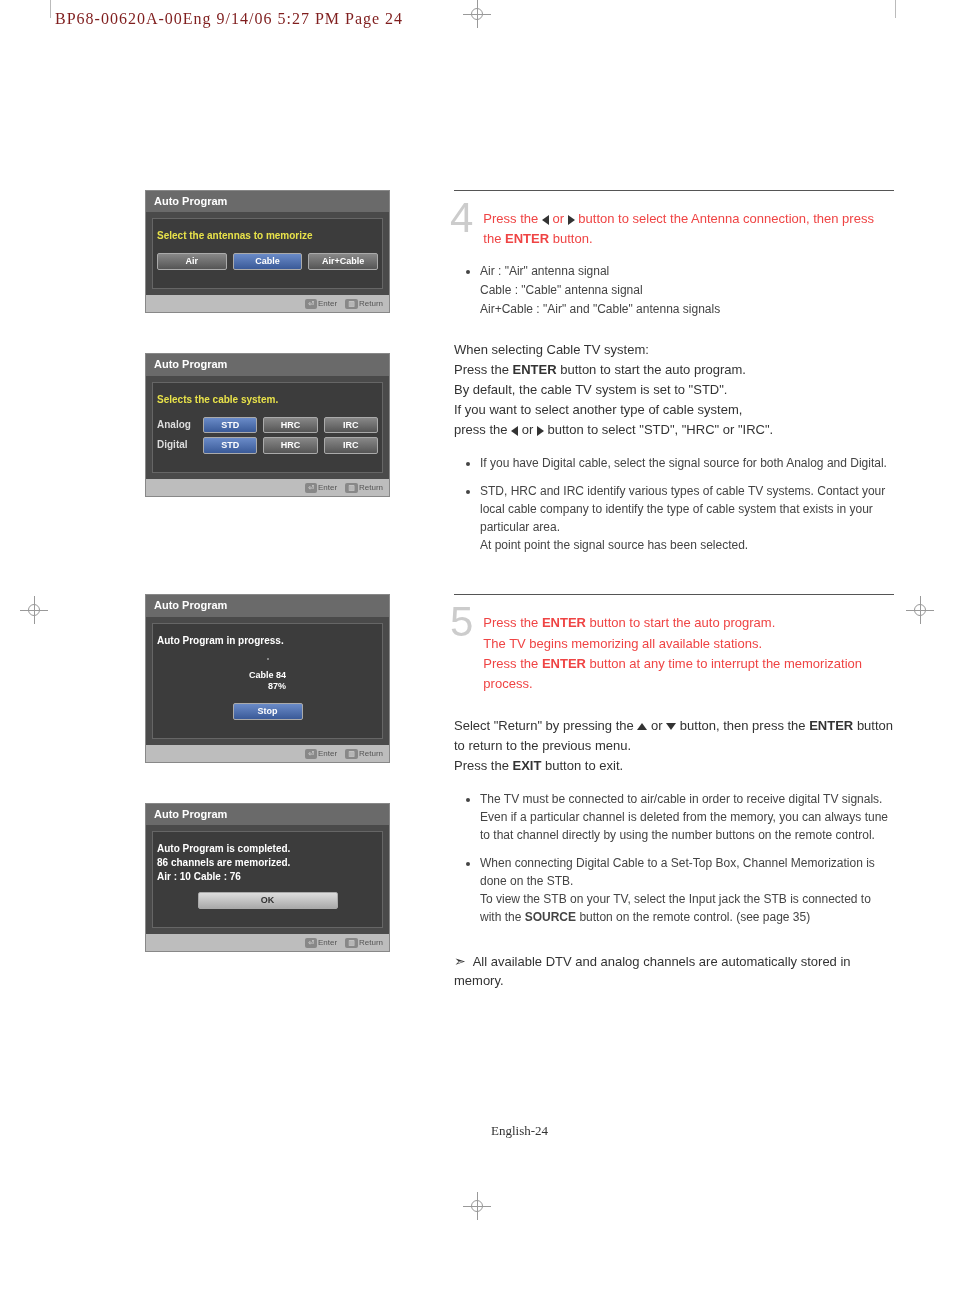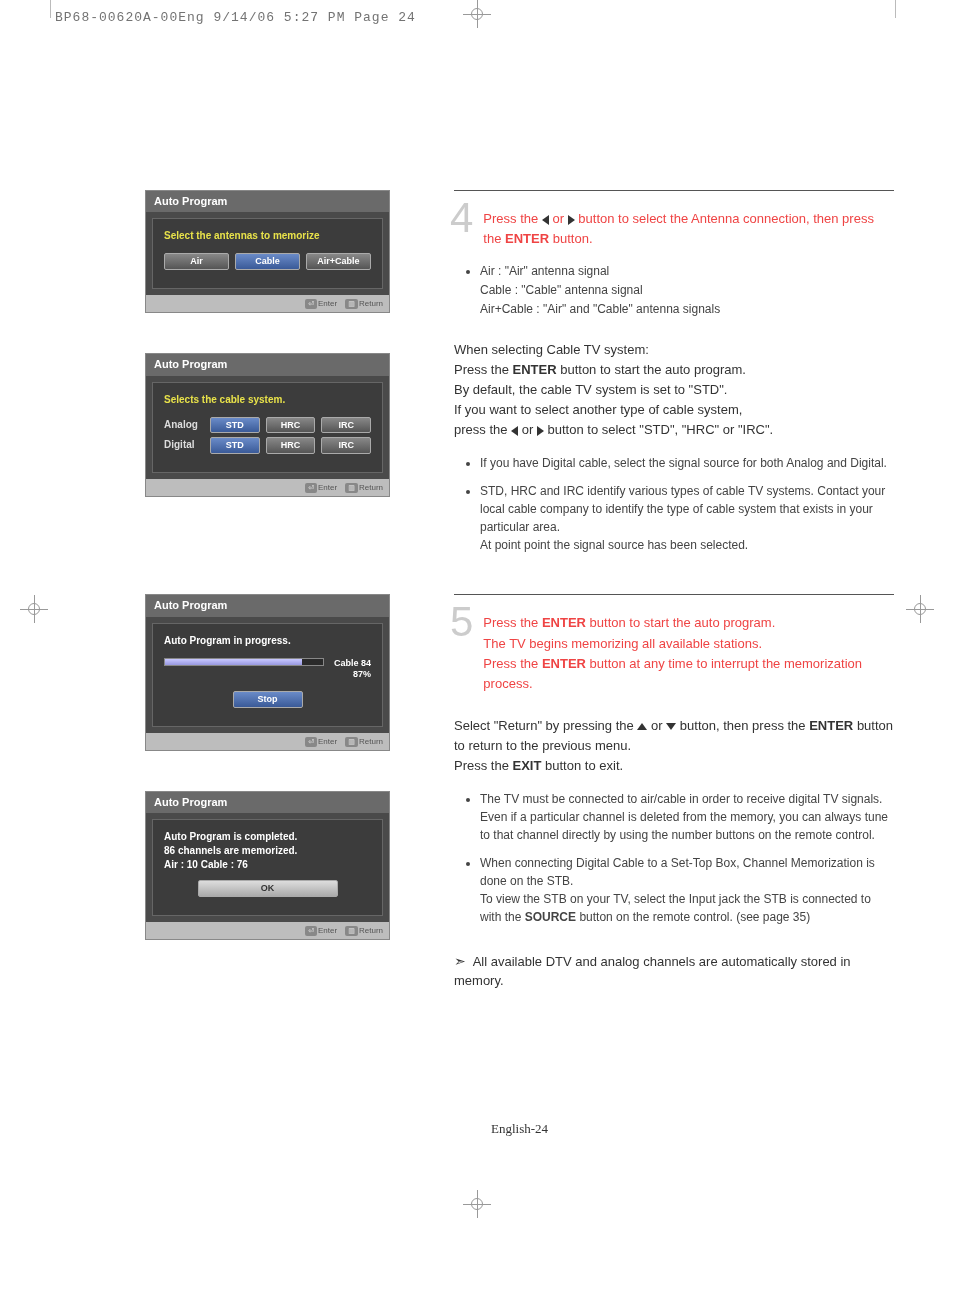--- a/index.html
+++ b/index.html
@@ -1,46 +1,46 @@
 <!DOCTYPE html>
 <html><head>
 <meta charset="utf-8">
 <style>
   * { margin: 0; padding: 0; box-sizing: border-box; }
   body { font-family: Arial, Helvetica, sans-serif; background: #fff; width: 954px; margin: 0 auto; position: relative; }
-  .print-header { position: absolute; top: 10px; left: 55px; font-family: Liberation Mono, monospace; font-size: 13px; color: #737373; letter-spacing: 1px; }
+  .print-header { position: absolute; top: 10px; left: 55px; font-family: Liberation Serif, serif; font-size: 16px; color: #7f1d1d; letter-spacing: 1px; }
   .crop-top { position: absolute; top: 4px; left: 50%; transform: translateX(-50%); }
   .crop-bottom { position: absolute; bottom: 4px; left: 50%; transform: translateX(-50%); }
   .crop-left { position: absolute; top: 50%; left: 24px; transform: translateY(-50%); }
   .crop-right { position: absolute; top: 50%; right: 24px; transform: translateY(-50%); }
   .crop { width: 20px; height: 20px; }
   .crop::before, .crop::after { content: ""; position: absolute; background: #999; }
   .crop::before { left: 50%; top: -4px; width: 1px; height: 28px; }
   .crop::after { top: 50%; left: -4px; height: 1px; width: 28px; }
   .crop .ring { position: absolute; left: 50%; top: 50%; width: 12px; height: 12px; border: 1px solid #999; border-radius: 50%; transform: translate(-50%, -50%); }
   .trim-left-tick { position: absolute; top: 0; left: 50px; width: 1px; height: 18px; background: #bbb; }
   .trim-right-tick { position: absolute; top: 0; right: 58px; width: 1px; height: 18px; background: #bbb; }
 
   .page { position: relative; padding: 190px 60px 80px 145px; font-size: 13px; color: #333; line-height: 1.4; }
   .two-col { display: flex; gap: 64px; margin-bottom: 30px; }
   .left { width: 245px; flex: none; }
   .right { flex: 1; border-top: 1px solid #555; padding-top: 18px; }
 
   .osd { background: #4a4a4a; border: 1px solid #888; color: #fff; font-size: 10px; margin-bottom: 40px; }
   .osd-title { background: #6a6a6a; padding: 3px 8px; font-weight: bold; font-size: 11px; }
-  .osd-body { background: #3c3c3c; margin: 6px; padding: 10px 11px 14px; border: 1px solid #666; }
+  .osd-body { background: #3c3c3c; margin: 6px; padding: 10px 4px 14px; border: 1px solid #666; }
   .osd-sub { color: #e8e24a; font-size: 10px; margin-bottom: 10px; font-weight: bold; }
   .osd-row { display: flex; gap: 6px; align-items: center; margin-bottom: 4px; }
   .osd-lbl { color: #ddd; width: 40px; font-size: 10px; font-weight: bold; }
   .osd-btn { flex: 1; background: linear-gradient(#888, #555); border: 1px solid #aaa; border-radius: 2px; text-align: center; padding: 1px 0; font-size: 9px; color: #fff; font-weight: bold; }
   .osd-btn.sel { background: linear-gradient(#6a8bc8, #3a5a98); }
   .osd-foot { background: #bdbdbd; color: #555; font-size: 8px; text-align: right; padding: 3px 6px; }
   .osd-foot .f-btn { display: inline-block; background: #888; color: #eee; border-radius: 2px; padding: 0 3px; margin: 0 1px 0 6px; font-size: 7px; }
   .osd-foot span.t { color: #555; }
-  .prog-wrap { display: flex; gap: 10px; }
+  .prog-wrap { display: flex; align-items: center; gap: 10px; flex-direction: column; }
   .prog { flex: 1; height: 8px; background: #2a2a2a; border: 1px solid #888; position: relative; }
   .prog-fill { position: absolute; left: 0; top: 0; bottom: 0; width: 87%; background: linear-gradient(#c8c8ff, #9898e0); }
   .prog-right { text-align: right; color: #fff; font-size: 9px; line-height: 1.3; font-weight: bold; }
 
   .step-num { float: left; font-size: 42px; color: #ccc; font-weight: 300; margin: -12px 10px 0 -4px; line-height: 1; font-family: Arial; }
   .step-text { overflow: hidden; font-size: 13px; color: #ef4444; line-height: 1.55; }
   .sub-bullets { margin: 14px 0 0 26px; font-size: 12px; color: #444; }
   .sub-bullets li { list-style: disc; margin-bottom: 2px; }
   .detail-block { margin-top: 22px; font-size: 13px; color: #333; line-height: 1.55; }
   .small-bullets { margin: 14px 0 0 26px; font-size: 12px; color: #444; }

